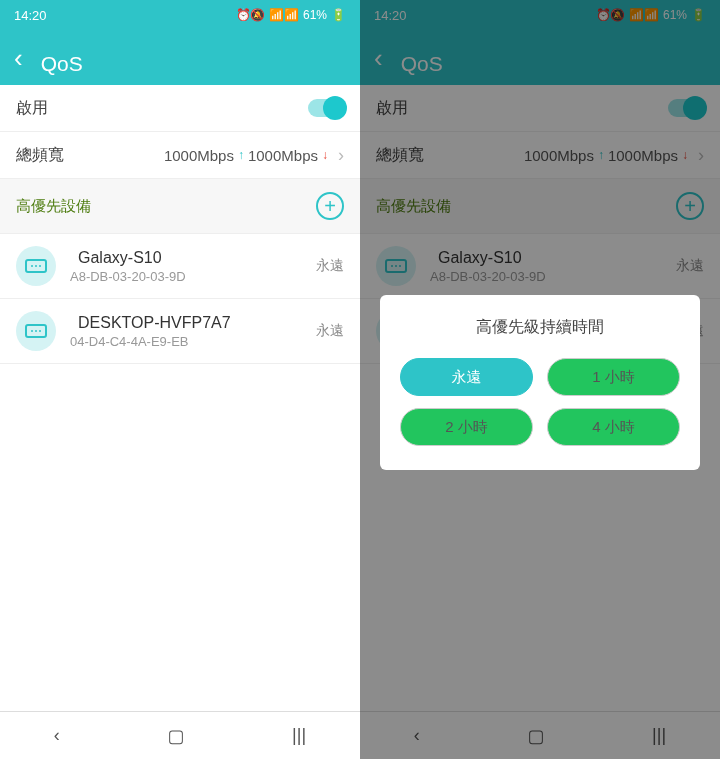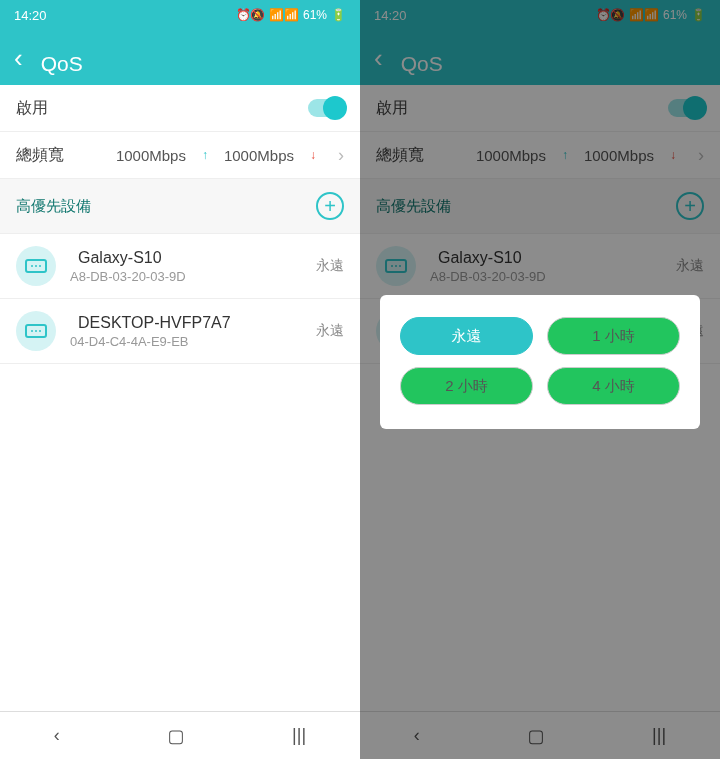--- a/index.html
+++ b/index.html
@@ -10,26 +10,26 @@
 .statusbar.teal { background: #2ec4c8; gap: 16px; }
 .statusbar .right { display: flex; align-items: center; gap: 4px; font-size: 12px; }
 .header { height: 55px; display: flex; align-items: center; padding: 0 14px; color: #fff; }
 .header.teal { background: #2ec4c8; }
 .header .back { font-size: 26px; margin-right: 18px; line-height: 1; }
 .header .title { font-size: 21px; font-weight: 400; margin-top: 12px; }
 .row { display: flex; align-items: center; padding: 0 16px; height: 47px; border-bottom: 1px solid #eee; background: #fff; }
 .row .label { flex: 1; font-size: 16px; color: #444; }
 .toggle { width: 36px; height: 18px; background: #9ce5e7; border-radius: 10px; position: relative; }
 .toggle::after { content: ''; position: absolute; right: -3px; top: -3px; width: 24px; height: 24px; background: #1dc8cd; border-radius: 50%; }
-.band { display: flex; align-items: center; gap: 16px; font-size: 15px; color: #555; }
+.band { display: flex; align-items: center; gap: 4px; font-size: 15px; color: #555; }
 .band .up { color: #2ec4c8; font-size: 12px; }
 .band .down { color: #e74c3c; font-size: 12px; }
 .band .chev { color: #bbb; font-size: 18px; margin-left: 6px; }
 .sect { display: flex; align-items: center; padding: 0 16px; height: 55px; background: #f7f7f7; border-bottom: 1px solid #eee; }
-.sect .stitle { flex: 1; font-size: 15px; color: #0f766e; }
+.sect .stitle { flex: 1; font-size: 15px; color: #4d7c0f; }
 .addbtn { width: 28px; height: 28px; border: 2px solid #2ec4c8; border-radius: 50%; display: flex; align-items: center; justify-content: center; color: #2ec4c8; font-size: 20px; line-height: 1; }
 .dev { display: flex; align-items: center; padding: 12px 16px; border-bottom: 1px solid #eee; background: #fff; }
 .devicon { width: 40px; height: 40px; background: #d5f3f4; border-radius: 50%; display: flex; align-items: center; justify-content: center; margin-right: 14px; }
 .devicon .slug { width: 22px; height: 14px; border: 2px solid #2ec4c8; border-radius: 3px; display: flex; align-items: center; justify-content: center; gap: 2px; }
 .devicon .slug span { width: 2px; height: 2px; background: #2ec4c8; border-radius: 50%; }
 .devinfo { flex: 1; }
 .devname { font-size: 16px; color: #333; margin-left: 8px; }
 .devmac { font-size: 13px; color: #999; margin-top: 2px; }
 .devdur { font-size: 14px; color: #888; }
 .navbar { height: 48px; border-top: 1px solid #ddd; display: flex; align-items: center; justify-content: space-around; background: #fff; margin-top: auto; color: #555; }
@@ -180,20 +180,21 @@
   </div>
 
   <div class="navbar">
     <span class="n">‹</span>
     <span class="n">▢</span>
     <span class="n">|||</span>
   </div>
 
   <div class="dim"></div>
   <div class="modal">
+    <div class="mtitle">高優先級持續時間</div>
     <div class="mgrid">
       <div class="pill active">永遠</div>
       <div class="pill">1 小時</div>
       <div class="pill">2 小時</div>
       <div class="pill">4 小時</div>
     </div>
   </div>
 </div>
 
 </div>

